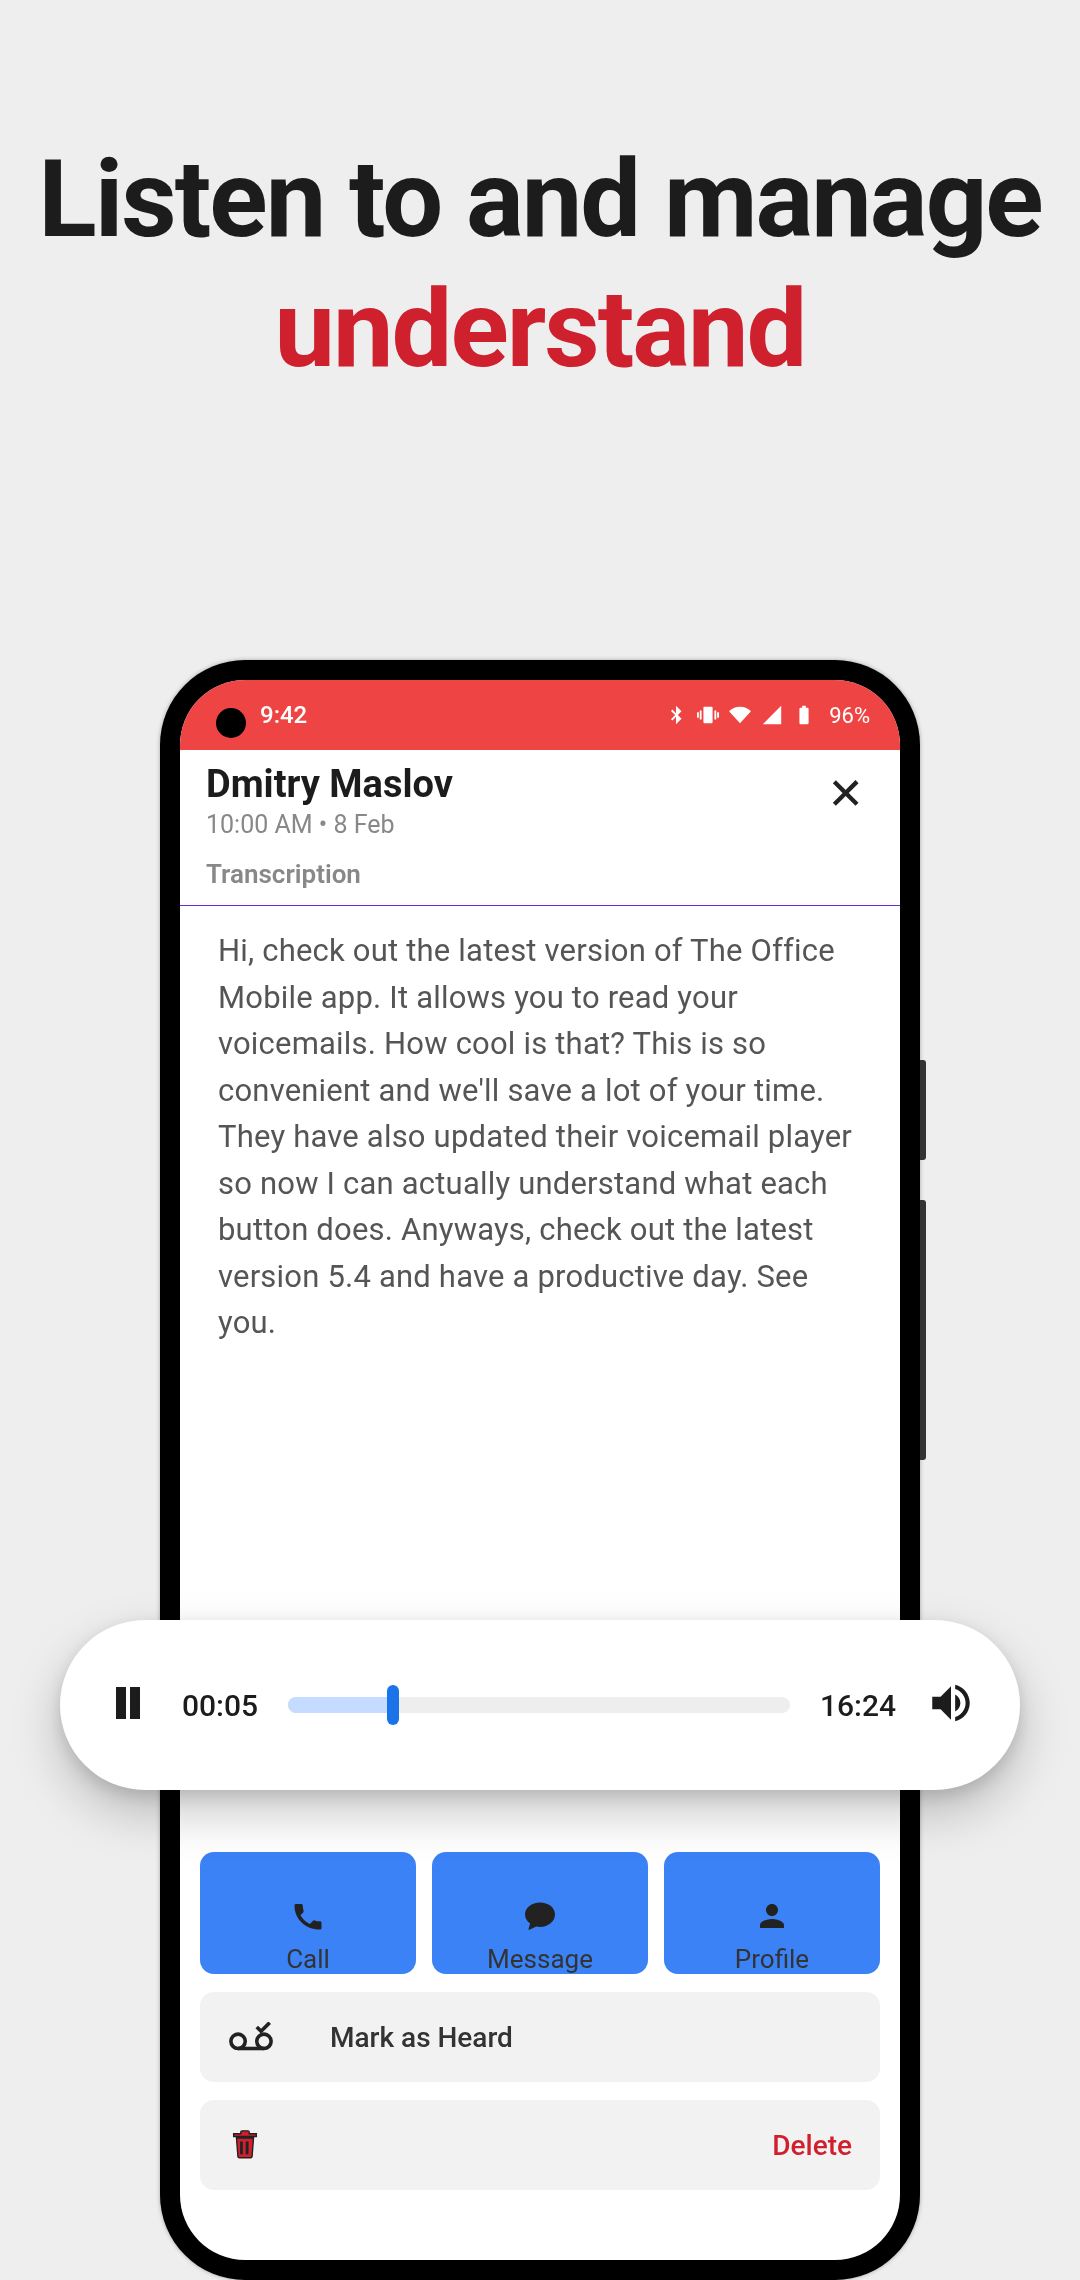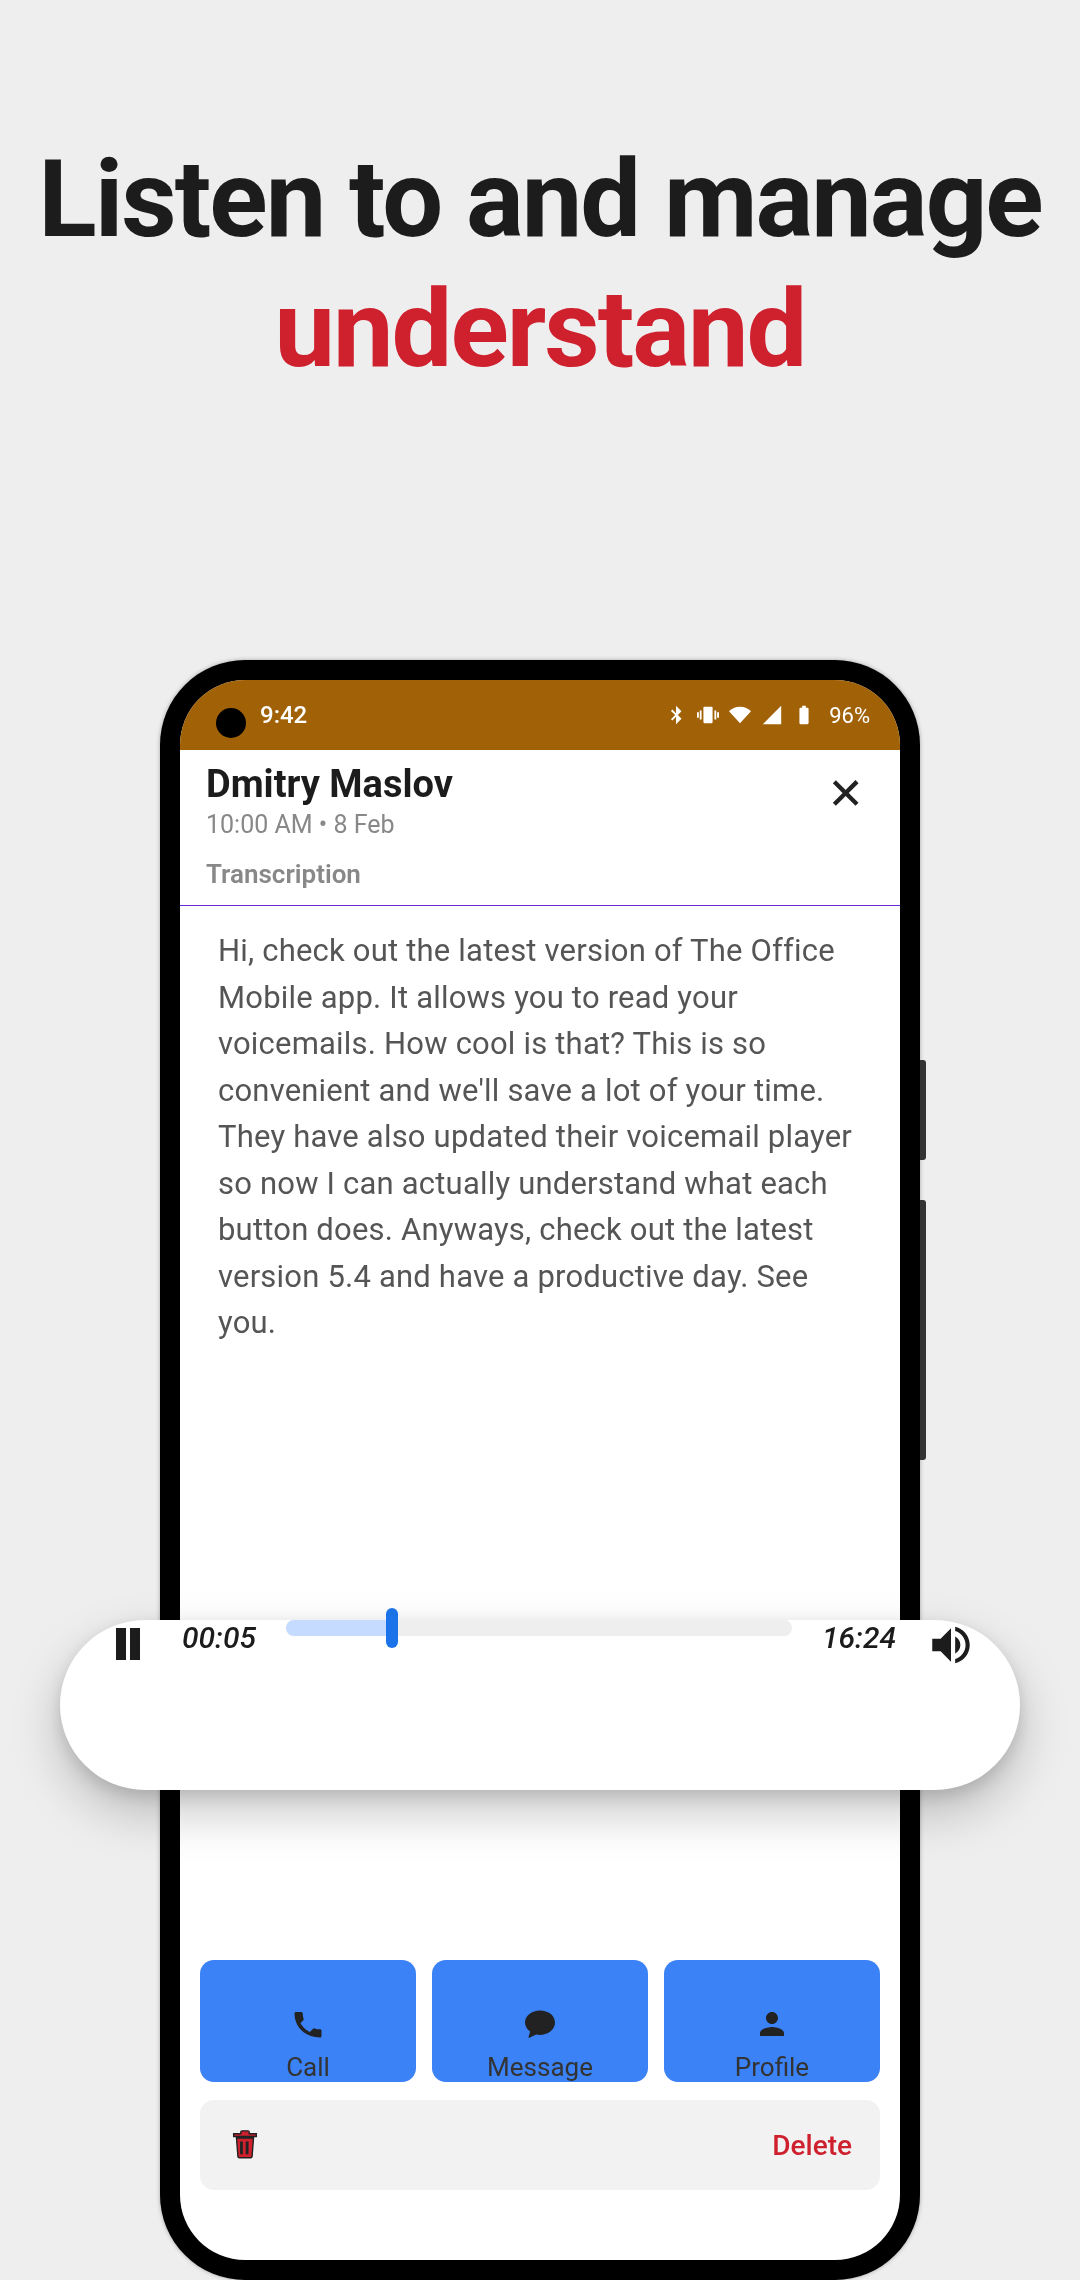--- a/index.html
+++ b/index.html
@@ -47,21 +47,21 @@
     .screen {
       width: 100%;
       height: 100%;
       background: #fff;
       border-radius: 65px;
       overflow: hidden;
       position: relative;
     }
     .status-bar {
       height: 70px;
-      background: #a16207;
+      background: #ef4444;
       display: flex;
       align-items: center;
       padding: 0 30px 0 80px;
       color: #fff;
       font-size: 24px;
     }
     .camera {
       position: absolute;
       top: 28px;
       left: 36px;
@@ -145,24 +145,23 @@
     .player-bar {
       position: absolute;
       top: 1620px;
       left: 60px;
       width: 960px;
       height: 170px;
       background: #fff;
       border-radius: 85px;
       box-shadow: 0 22px 50px rgba(0,0,0,0.22), 0 6px 16px rgba(0,0,0,0.12);
       display: flex;
-      align-items: flex-start;
+      align-items: center;
       padding: 0 44px;
       gap: 30px;
-      font-style: italic;
     }
     .play-btn svg { width: 48px; height: 48px; fill: #1c1c1c; }
     .time-text { font-size: 30px; color: #1c1c1c; font-weight: 500; }
     .track {
       flex: 1;
       height: 16px;
       background: #eee;
       border-radius: 8px;
       position: relative;
     }
@@ -246,20 +245,29 @@
             </svg>
           <span>Message</span>
         </div>
         <div class="action-tile">
           <svg viewBox="0 0 24 24">
               <path d="M12 12c2.21 0 4-1.79 4-4s-1.79-4-4-4-4 1.79-4 4 1.79 4 4 4zm0 2c-2.67 0-8 1.34-8 4v2h16v-2c0-2.66-5.33-4-8-4z"></path>
             </svg>
           <span>Profile</span>
         </div>
       </div>
+      <div class="action-wide">
+        <svg viewBox="0 0 32 20">
+            <circle cx="7" cy="13" r="5" fill="none" stroke-width="2.5"></circle>
+            <circle cx="25" cy="13" r="5" fill="none" stroke-width="2.5"></circle>
+            <line x1="7" y1="18" x2="25" y2="18" stroke-width="2.5"></line>
+            <path d="M20 3 l3 3 l6 -6" fill="none" stroke-width="2.5"></path>
+          </svg>
+        <span>Mark as Heard</span>
+      </div>
       <div class="action-wide delete">
         <svg viewBox="0 0 24 24" style="width:34px;height:38px;">
             <path d="M6 7h12l-1 13c-.05.55-.5 1-1.05 1H8.05c-.55 0-1-.45-1.05-1L6 7zm3 3v8h1v-8H9zm4 0v8h1v-8h-1zM9 4V3c0-.55.45-1 1-1h4c.55 0 1 .45 1 1v1h5v2H4V4h5z"></path>
           </svg>
         <span>Delete</span>
       </div>
     </div>
   </div>
 </div>
 

